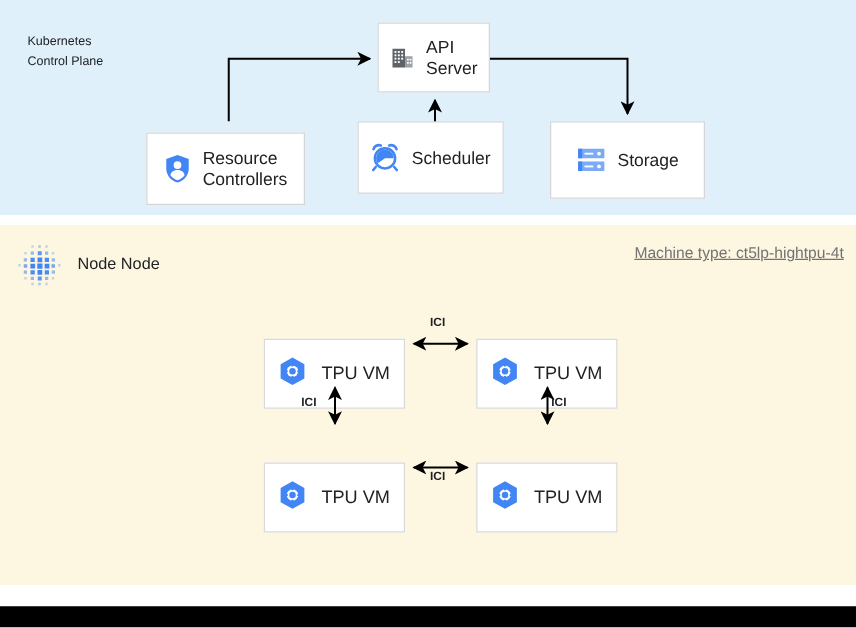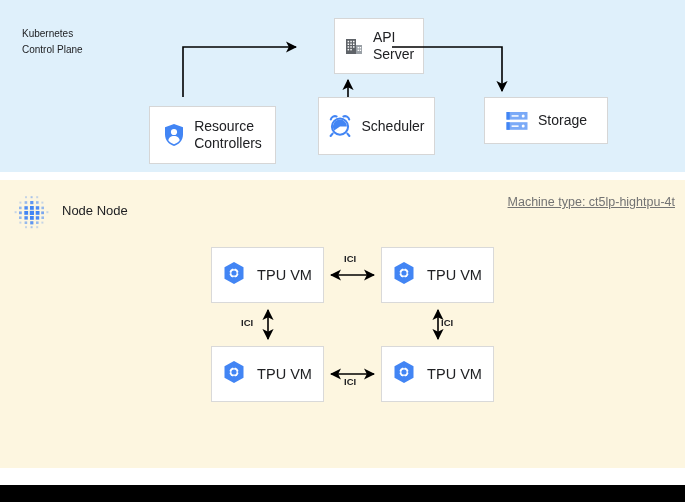--- a/index.html
+++ b/index.html
@@ -63,49 +63,49 @@
   .box {
     position: absolute;
     box-sizing: border-box;
     background: #ffffff;
     border: 1px solid #d6d6d6;
     display: flex;
     align-items: center;
     justify-content: center;
     gap: 9px;
     padding: 0 8px;
-    margin-left: 32px;
   }
   .box .label {
     font-size: 14px;
     line-height: 17px;
     color: #202124;
     white-space: pre-line;
     text-align: left;
   }
   .box .ico {
     flex: 0 0 auto;
     display: block;
     line-height: 0;
   }
 
   #box-api-server  { left: 302px; top: 18px;  width: 90px;  height: 56px; }
   #box-resource    { left: 117px; top: 106px;  width: 127px; height: 58px; }
   #box-scheduler   { left: 286px; top: 97px;  width: 117px; height: 58px; }
-  #box-storage     { left: 452px; top: 97px;  width: 124px; height: 47px; }
+  #box-storage     { left: 440px; top: 97px;  width: 124px; height: 62px; }
 
   .tpu-box {
     position: absolute;
     box-sizing: border-box;
     background: #ffffff;
     border: 1px solid #d9d9d9;
     display: flex;
     align-items: center;
     justify-content: center;
     gap: 12px;
+    margin-top: 24px;
   }
   .tpu-box .label { font-size: 14.5px; color: #202124; }
   #tpu-0 { left: 211px; top: 247px; width: 113px; height: 56px; }
   #tpu-1 { left: 381px; top: 247px; width: 113px; height: 56px; }
   #tpu-2 { left: 211px; top: 346px; width: 113px; height: 56px; }
   #tpu-3 { left: 381px; top: 346px; width: 113px; height: 56px; }
 
   
   #connectors {
     position: absolute;

